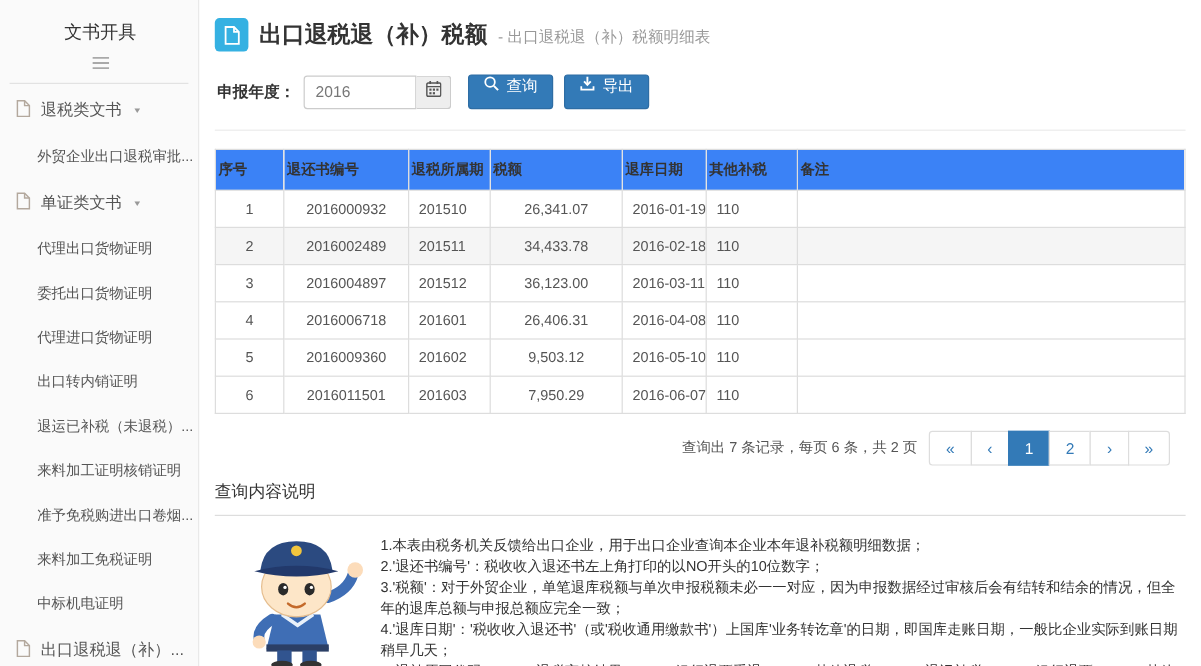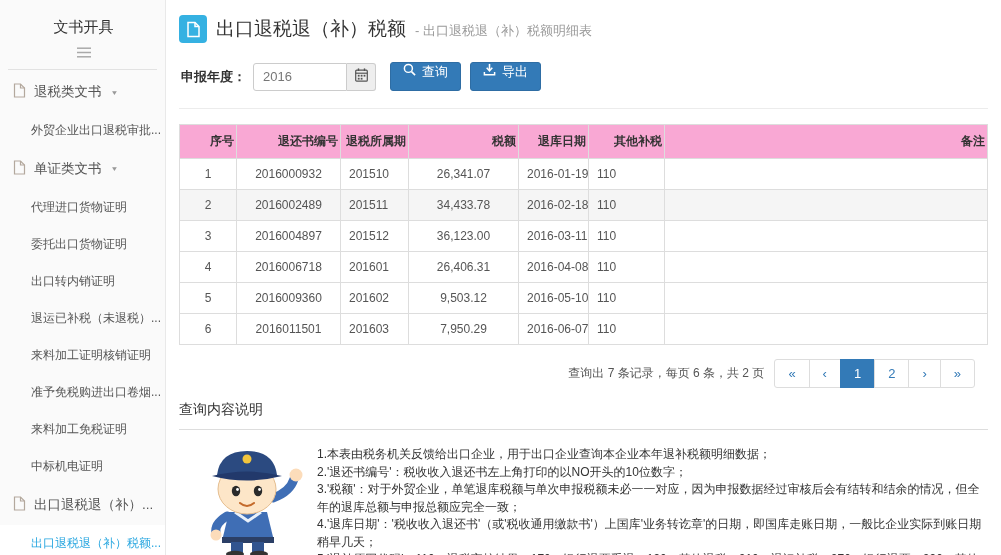--- a/index.html
+++ b/index.html
@@ -18,41 +18,41 @@
   .nav-section .caret { font-size:8px; color:#999; margin-left:1px; transform:scaleY(.8); }
   .nav-item { padding:10px 4px 10px 31px; font-size:12px; color:#555; cursor:pointer;
     white-space:nowrap; overflow:hidden; }
   .nav-item.active { background:#fff; color:var(--active-link,#2aa7e0); }
 
   
   .main { flex:1; padding:13px 13px 0 13px; overflow:hidden; }
   .page-header { display:flex; align-items:center; gap:9px; margin-top:2px; }
   .doc-badge { width:28px; height:28px; border-radius:4px; background:var(--title-icon,#35b1e2);
     display:flex; align-items:center; justify-content:center; flex:0 0 28px; }
-  .page-title { font-size:19px; font-weight:normal; color:#333; }
+  .page-title { font-size:19px; font-weight:bold; color:#333; }
   .page-subtitle { font-size:13px; color:#999; margin-top:4px; }
 
   .form-row { display:flex; align-items:center; margin:19px 0 0 2px; }
   .year-label { font-size:13px; font-weight:bold; color:#333; }
   .input-group { display:flex; margin-left:7px; }
   .year-input { width:94px; height:28px; border:1px solid #ccc; border-radius:3px 0 0 3px;
     padding:0 9px; font-size:13px; color:#777; outline:none;
     font-family:"Liberation Sans","DejaVu Sans",sans-serif; }
   .addon { width:29px; height:28px; border:1px solid #ccc; border-left:none; border-radius:0 3px 3px 0;
     background:#eee; display:flex; align-items:center; justify-content:center; cursor:pointer; }
   .btn { display:inline-flex; align-items:flex-start; gap:6px; height:29px; padding:0 12px;
     background:var(--primary,#337ab7); border:1px solid #2e6da4; border-radius:3px; color:#fff;
     font-size:13px; cursor:pointer; font-family:"Liberation Sans","DejaVu Sans",sans-serif; }
   .btn-query { margin-left:14px; }
   .btn-export { margin-left:9px; }
   .form-divider { border-bottom:1px solid #ececec; margin-top:17px; }
 
   table { width:100%; border-collapse:collapse; table-layout:fixed; margin-top:15px; font-size:12px; }
-  th { background:#f9a8d4; font-weight:bold; color:#333; border:1px solid #ddd;
-    padding:8px 2px; text-align:right; overflow:hidden; white-space:nowrap; }
+  th { background:#3b82f6; font-weight:bold; color:#333; border:1px solid #ddd;
+    padding:8px 2px; text-align:left; overflow:hidden; white-space:nowrap; }
   td { border:1px solid #ddd; color:#555; padding:8px 8px; overflow:hidden; white-space:nowrap; }
   tr.hl td { background:#f5f5f5; }
   .ta-c { text-align:center; } .ta-l { text-align:left; }
 
   .pagi-row { display:flex; align-items:center; justify-content:flex-end; margin:14px 13px 0 0; }
   .pagi-summary { font-size:12px; color:#555; margin-right:11px; }
   .pagi { display:flex; list-style:none; }
   .pagi li { border:1px solid #ddd; margin-left:-1px; background:#fff; color:var(--primary,#337ab7);
     font-size:13px; padding:6px 13px; cursor:pointer; line-height:15px; }
   .pagi li:first-child { border-radius:3px 0 0 3px; }
@@ -95,22 +95,23 @@
         </div>
         <div class="nav-item">外贸企业出口退税审批...</div>
         <div class="nav-section">
           <span><svg width="13" height="15" viewBox="0 0 13 15">
               <path d="M1.5 1h6l4 4v9h-10z" fill="none" stroke="#b3a89d" stroke-width="1.2"></path>
               <path d="M7.5 1v4h4" fill="none" stroke="#b3a89d" stroke-width="1.2"></path>
             </svg></span>
           <span>单证类文书</span>
           <span class="caret">▼</span>
         </div>
+        <div class="nav-item">代理出口货物证明</div>
+        <div class="nav-item">委托出口货物证明</div>
         <div class="nav-item">代理进口货物证明</div>
-        <div class="nav-item">委托出口货物证明</div>
         <div class="nav-item">出口转内销证明</div>
         <div class="nav-item">退运已补税（未退税）...</div>
         <div class="nav-item">来料加工证明核销证明</div>
         <div class="nav-item">准予免税购进出口卷烟...</div>
         <div class="nav-item">来料加工免税证明</div>
         <div class="nav-item">中标机电证明</div>
         <div class="nav-section">
           <span><svg width="13" height="15" viewBox="0 0 13 15">
               <path d="M1.5 1h6l4 4v9h-10z" fill="none" stroke="#b3a89d" stroke-width="1.2"></path>
               <path d="M7.5 1v4h4" fill="none" stroke="#b3a89d" stroke-width="1.2"></path>

